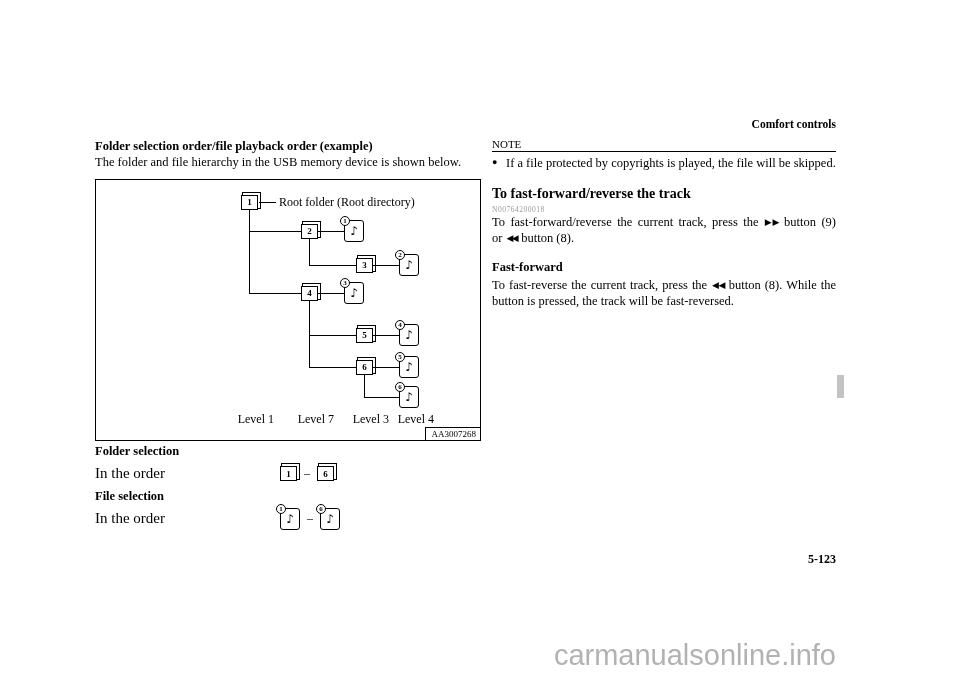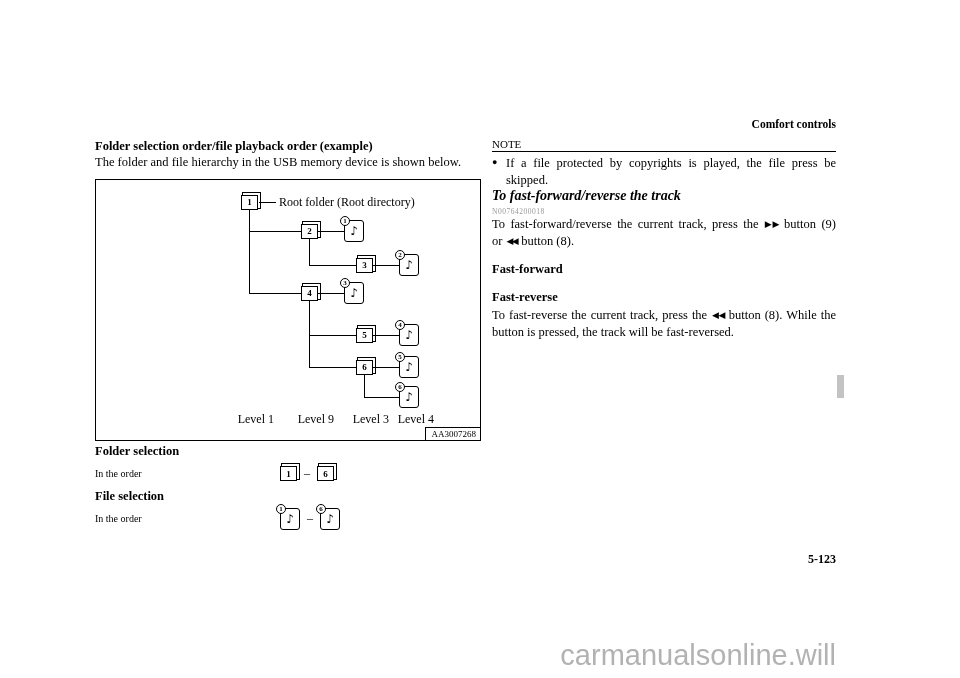--- a/index.html
+++ b/index.html
@@ -37,28 +37,28 @@
                          background:#fff; border:1px solid #000; border-radius:50%;
                          font-size:7px; font-weight:bold; display:flex; align-items:center; justify-content:center; }
 
   .root-label { position:absolute; left:183px; top:15px; font-size:12px; white-space:nowrap; }
   .level-label { position:absolute; top:232px; width:50px; text-align:right; font-size:12px; }
   .fig-code { position:absolute; right:0; bottom:0; border-left:1px solid #000; border-top:1px solid #000;
               padding:1px 4px 1px 6px; font-size:9px; background:#fff; }
 
   .sel-title { font-size:12.5px; font-weight:bold; margin-top:3px; }
   .sel-row { display:flex; align-items:center; margin-top:3px; height:24px; }
-  .sel-label { font-size:10px; width:185px; flex:none; }
+  .sel-label { font-size:15px; width:185px; flex:none; }
   .dash { margin:0 7px; font-size:12px; }
 
   
   .note-head { font-size:11px; border-bottom:1px solid #000; padding-bottom:1px; }
   .bullet-row { display:flex; margin-top:3px; }
   .bullet { flex:none; width:14px; font-size:9px; padding-top:2px; }
-  .section-title { font-size:14px; font-weight:bold; font-style:italic; }
+  .section-title { font-size:14px; font-weight:bold; margin-top:14px; }
   .ref-code { text-align:left; font-size:7.5px; color:#9a9a9a; letter-spacing:.5px; margin-top:3px; }
   .sub-head { font-size:12.5px; font-weight:bold; margin-top:13px; margin-bottom:2px; }
   .mt4 { }
   .av-icon { font-family:"DejaVu Sans", sans-serif; font-size:9px; letter-spacing:-1.5px;
              margin:0 4px; position:relative; top:-1px; }
 
   
   .side-tab { position:absolute; left:837px; top:375px; width:26px; height:23px; background:#c3c3c3;
               display:flex; align-items:center; justify-content:center;
               font-size:13px; font-weight:bold; }
@@ -137,21 +137,21 @@
       <span class="vline" style="left:213px;top:121px;height:67px"></span>
       <span class="hline" style="left:213px;top:155px;width:47px"></span>
       <span class="hline" style="left:213px;top:187px;width:47px"></span>
       <span class="hline" style="left:277px;top:155px;width:26px"></span>
       <span class="hline" style="left:277px;top:187px;width:26px"></span>
       <span class="vline" style="left:268px;top:195px;height:22px"></span>
       <span class="hline" style="left:268px;top:217px;width:35px"></span>
 
       <span class="root-label">Root folder (Root directory)</span>
       <span class="level-label" style="left:128px">Level 1</span>
-      <span class="level-label" style="left:188px">Level 9</span>
+      <span class="level-label" style="left:188px">Level 7</span>
       <span class="level-label" style="left:243px">Level 3</span>
       <span class="level-label" style="left:288px">Level 4</span>
       <span class="fig-code">AA3007268</span>
     </div>
 
     <div class="sel-title">Folder selection</div>
     <div class="sel-row">
       <span class="sel-label">In the order</span>
       <span class="folder-icon inline">
           <span>1</span>
@@ -175,31 +175,30 @@
           <span class="note-glyph">♪</span>
         </span>
     </div>
   </div>
 
   <div class="col-right">
 
     <div class="note-head">NOTE</div>
     <div class="bullet-row">
       <span class="bullet">●</span>
-      <p class="body">If a file protected by copyrights is played, the file press be skipped.</p>
+      <p class="body">If a file protected by copyrights is played, the file will be skipped.</p>
     </div>
 
     <div class="section-title">To fast-forward/reverse the track</div>
     <div class="ref-code">N00764200018</div>
 
     <p class="body mt4"><span>To fast-forward/reverse the current track, press the</span><span class="av-icon">▶▶</span><span>button (9) or</span><span class="av-icon">◀◀</span><span>button (8).</span></p>
 
     <div class="sub-head">Fast-forward</div>
 
-    <div class="sub-head">Fast-reverse</div>
     <p class="body"><span>To fast-reverse the current track, press the</span><span class="av-icon">◀◀</span><span>button (8). While the button is pressed, the track will be fast-reversed.</span></p>
   </div>
 
   <div class="side-tab">5</div>
   <div class="page-num">5-123</div>
-  <div class="watermark">carmanualsonline.will</div>
+  <div class="watermark">carmanualsonline.info</div>
 
 </div>
 
 </body></html>

